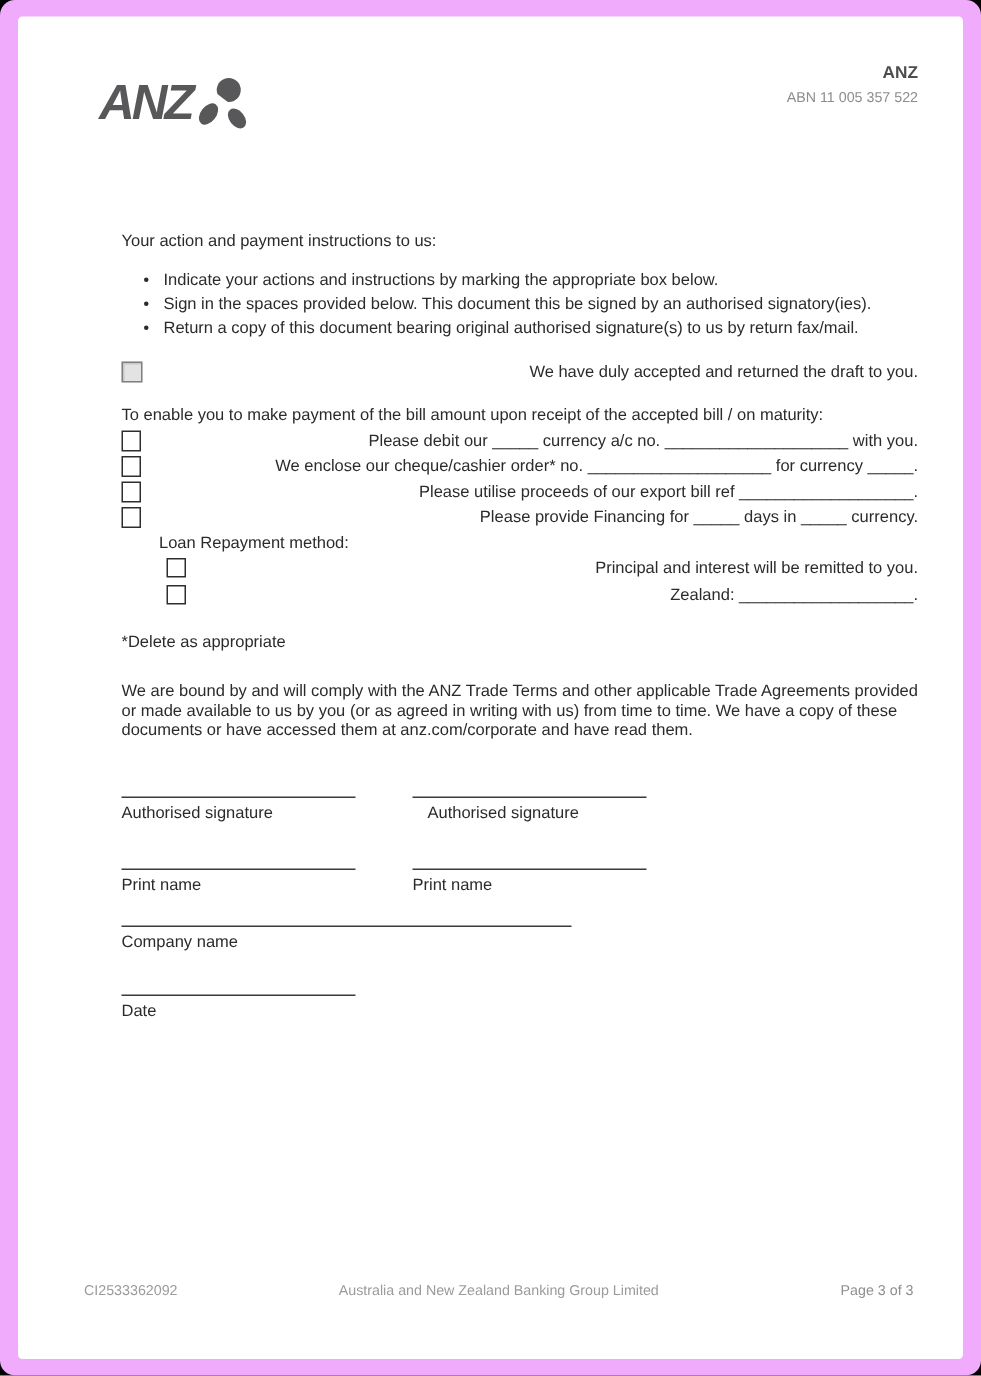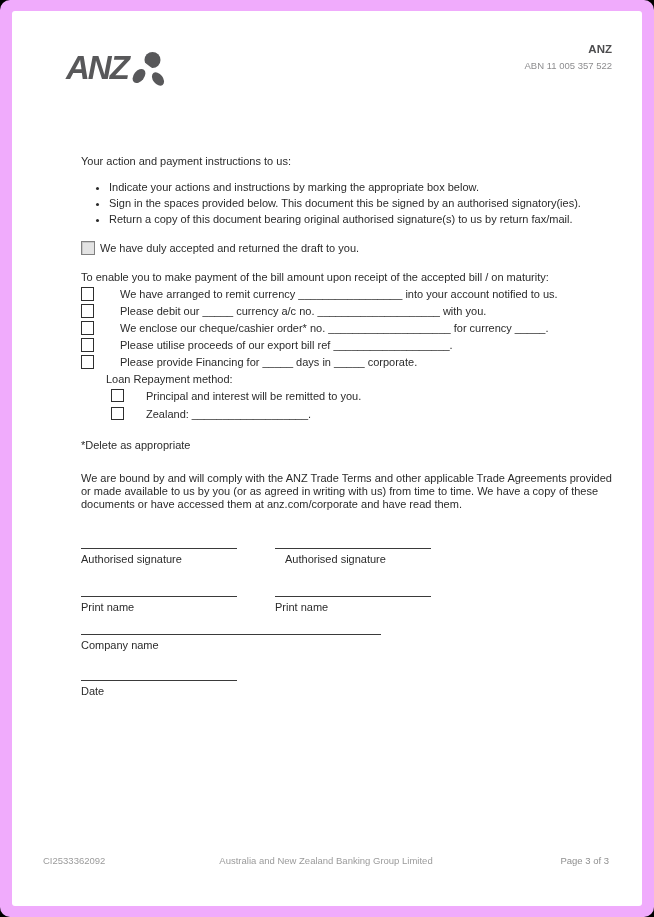--- a/index.html
+++ b/index.html
@@ -38,21 +38,21 @@
   .header-right { text-align: right; margin-top: 4px; }
   .brand { font-weight: bold; font-size: 11.5px; color: #4d4d4f; line-height: 13px; }
   .abn { font-size: 9.5px; color: #8d8d8f; margin-top: 3px; }
   
   .intro-title { margin-top: 64px; }
   .ref-block { margin-top: 19px; }
   
   .bullets { margin-top: 11px; padding-left: 28px; list-style: disc; }
   .bullets li { line-height: 16px; }
   
-  .check-row { display: flex; align-items: flex-start; }
+  .check-row { display: flex; align-items: flex-start; justify-content: space-between; }
   .checkbox {
     flex: 0 0 auto;
     width: 13px; height: 14px;
     border: 1px solid #2e2e2e;
     background: #fff;
   }
   .checkbox.gray {
     width: 14px; height: 14px;
     border: 1px solid #808080;
     background: #e3e3e3;
@@ -79,21 +79,21 @@
   .blank-line { border-bottom: 1px solid #3a3a3a; height: 1px; }
   .line-label { margin-top: 3px; }
   .indent { padding-left: 10px; }
   .row-print { margin-top: 30px; }
   .row-company { margin-top: 20px; }
   .row-company .sig-col { width: 300px; }
   .row-date { margin-top: 28px; }
   
   .footer {
     position: absolute;
-    left: 31px; right: 33px; bottom: 38px;
+    left: 44px; right: 33px; bottom: 38px;
     display: flex; align-items: center;
     font-size: 9.5px; color: #9b9b9b;
   }
   .footer-left  { flex: 1; text-align: left; }
   .footer-center{ flex: 2; text-align: center; }
   .footer-right { flex: 1; text-align: right; color: #8f8f8f; }
 </style>
 </head>
 <body>
 
@@ -130,37 +130,33 @@
     <div class="check-row accept-row">
       <span class="checkbox gray"></span>
       <span class="check-label">We have duly accepted and returned the draft to you.</span>
     </div>
 
     <p class="section-title">To enable you to make payment of the bill amount upon receipt of the accepted bill / on maturity:</p>
 
     <div class="options">
       <div class="check-row option-row">
         <span class="checkbox"></span>
-        <span class="check-label">We have arranged to remit currency _________________ into your account notified to us.</span>
-      </div>
-      <div class="check-row option-row">
-        <span class="checkbox"></span>
         <span class="check-label">Please debit our _____ currency a/c no. ____________________ with you.</span>
       </div>
       <div class="check-row option-row">
         <span class="checkbox"></span>
         <span class="check-label">We enclose our cheque/cashier order* no. ____________________ for currency _____.</span>
       </div>
       <div class="check-row option-row">
         <span class="checkbox"></span>
         <span class="check-label">Please utilise proceeds of our export bill ref ___________________.</span>
       </div>
       <div class="check-row option-row">
         <span class="checkbox"></span>
-        <span class="check-label">Please provide Financing for _____ days in _____ corporate.</span>
+        <span class="check-label">Please provide Financing for _____ days in _____ currency.</span>
       </div>
     </div>
 
     <p class="loan-title">Loan Repayment method:</p>
 
     <div class="sub-options">
       <div class="check-row sub-row">
         <span class="checkbox"></span>
         <span class="check-label">Principal and interest will be remitted to you.</span>
       </div>

